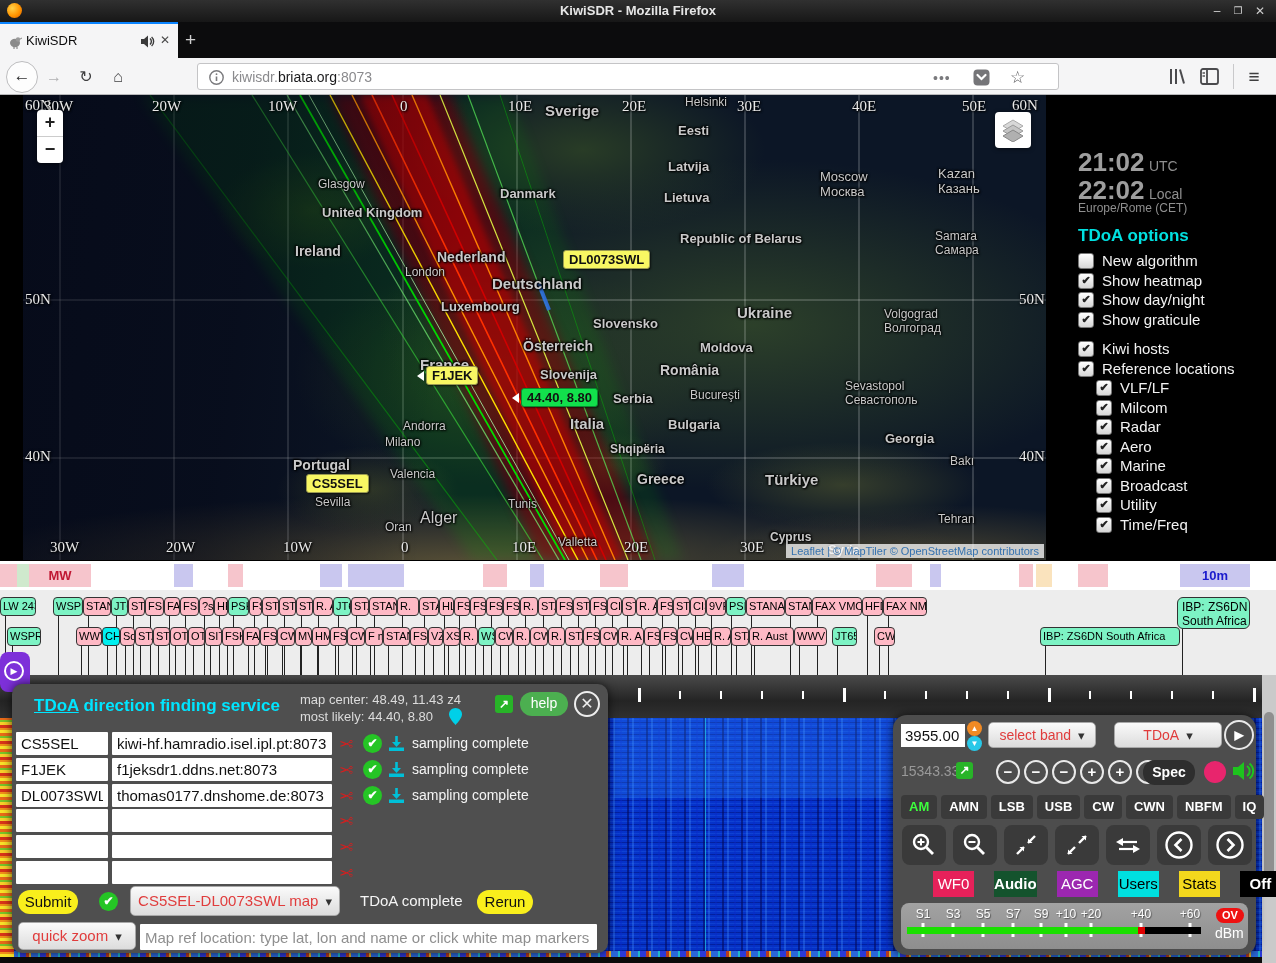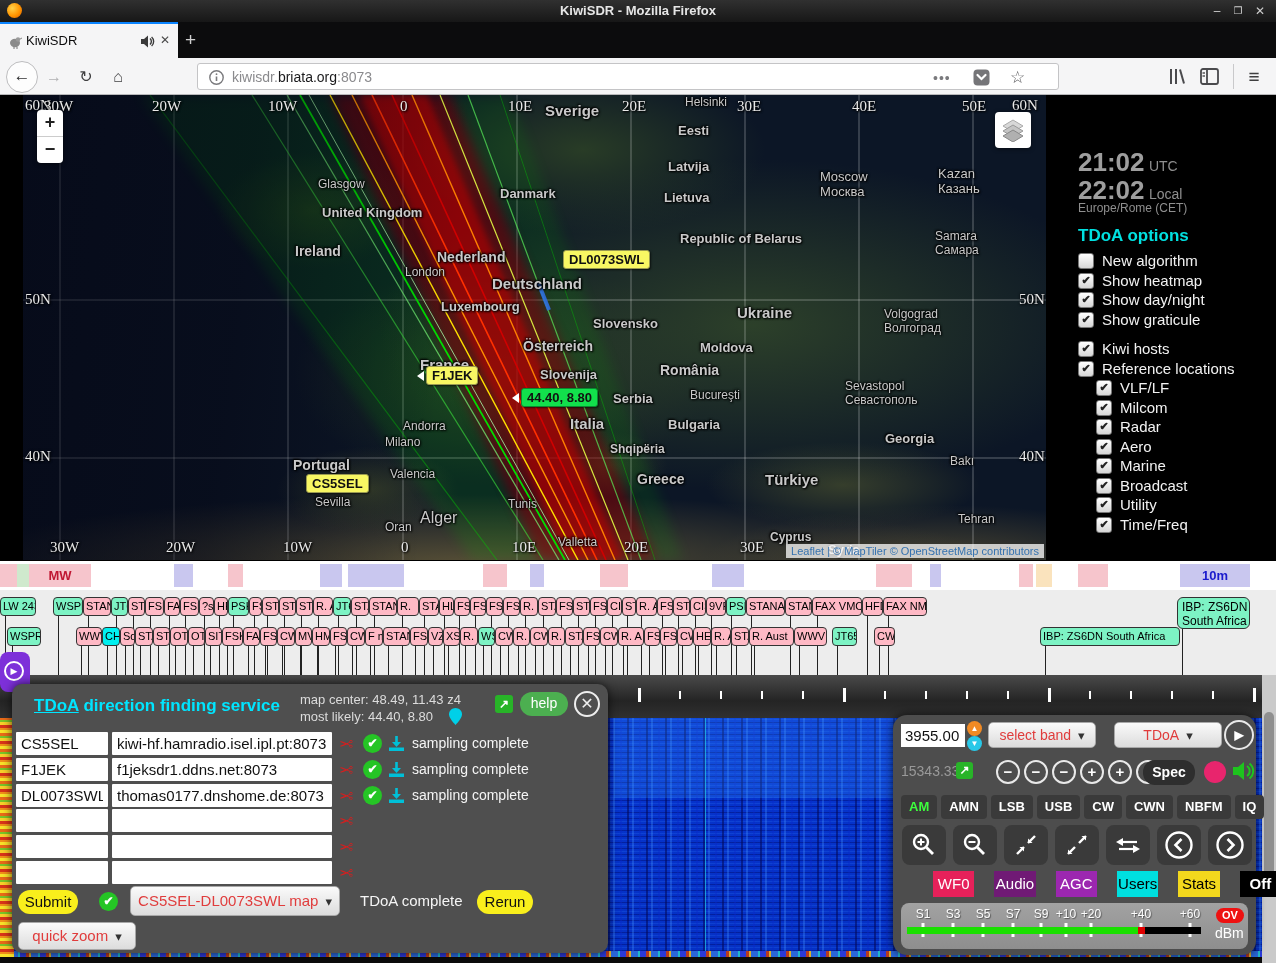--- a/index.html
+++ b/index.html
@@ -308,21 +308,21 @@
       <div class="abs place" style="left: 861px; top: 213px; font-size: 12px; font-weight: normal;">Volgograd<br>Волгоград</div>
       <div class="abs place" style="left: 912px; top: 135px; font-size: 12px; font-weight: normal;">Samara<br>Самара</div>
       <div class="abs place" style="left: 645px; top: 323px; font-size: 13px; font-weight: bold;">Bulgaria</div>
       <div class="abs place" style="left: 547px; top: 320px; font-size: 15px; font-weight: bold;">Italia</div>
       <div class="abs place" style="left: 362px; top: 341px; font-size: 12px; font-weight: normal;">Milano</div>
       <div class="abs place" style="left: 587px; top: 348px; font-size: 12px; font-weight: bold;">Shqipëria</div>
       <div class="abs place" style="left: 614px; top: 376px; font-size: 14px; font-weight: bold;">Greece</div>
       <div class="abs place" style="left: 862px; top: 337px; font-size: 13px; font-weight: bold;">Georgia</div>
       <div class="abs place" style="left: 742px; top: 376px; font-size: 15px; font-weight: bold;">Türkiye</div>
       <div class="abs place" style="left: 927px; top: 360px; font-size: 12px; font-weight: normal;">Bakı</div>
-      <div class="abs place" style="left: 935px; top: 418px; font-size: 12px; font-weight: normal;">Tehran</div>
+      <div class="abs place" style="left: 915px; top: 418px; font-size: 12px; font-weight: normal;">Tehran</div>
       <div class="abs place" style="left: 270px; top: 362px; font-size: 14px; font-weight: bold;">Portugal</div>
       <div class="abs place" style="left: 380px; top: 325px; font-size: 12px; font-weight: normal;">Andorra</div>
       <div class="abs place" style="left: 367px; top: 373px; font-size: 12px; font-weight: normal; text-align: center;">Valencia</div>
       <div class="abs place" style="left: 292px; top: 401px; font-size: 12px; font-weight: normal;">Sevilla</div>
       <div class="abs place" style="left: 397px; top: 414px; font-size: 16px; font-weight: normal;">Alger</div>
       <div class="abs place" style="left: 485px; top: 403px; font-size: 12px; font-weight: normal;">Tunis</div>
       <div class="abs place" style="left: 362px; top: 426px; font-size: 12px; font-weight: normal;">Oran</div>
       <div class="abs place" style="left: 535px; top: 441px; font-size: 12px; font-weight: normal;">Valletta</div>
       <div class="abs place" style="left: 747px; top: 436px; font-size: 12px; font-weight: bold;">Cyprus</div>
       <div class="abs place" style="left: 805px; top: 448px; font-size: 13px; font-weight: bold;">Syria</div>
@@ -735,20 +735,21 @@
   <div class="abs ybtn" style="left:6px;top:206px;width:60px;height:24px;line-height:24px">Submit</div>
   <div class="abs okc" style="left:87px;top:208px">✔</div>
   <div class="abs dropd" style="left:118px;top:202px;width:210px;height:30px;text-align:center;line-height:28px">
     <span>CS5SEL-DL0073SWL map</span><span class="chev">▾</span>
   </div>
   <div class="abs" style="left:348px;top:208px;color:#f5f5f5;font-size:15px">TDoA complete</div>
   <div class="abs ybtn" style="left:465px;top:206px;width:56px;height:24px;line-height:24px">Rerun</div>
   <div class="abs dropd" style="left:6px;top:238px;width:118px;height:28px;text-align:center;line-height:26px">
     <span>quick zoom</span><span class="chev">▾</span>
   </div>
+  <input class="abs tdin" id="mapref" placeholder="Map ref location: type lat, lon and name or click white map markers" style="">
 </div>
 
 <div class="abs" id="rx">
   <input class="abs" id="freqin" value="3955.00" style="">
   <div class="abs nudge" style="left:74px;top:6px;background:#f08a24">▲</div>
   <div class="abs nudge" style="left:74px;top:21px;background:#28c8e8">▼</div>
   <div class="abs dropd" style="left:95px;top:7px;width:108px;height:26px;text-align:center;line-height:24px;font-size:14px">
     <span>select band</span><span class="chev">▾</span>
   </div>
   <div class="abs dropd" style="left:221px;top:7px;width:108px;height:26px;text-align:center;line-height:24px;font-size:14px">
@@ -830,21 +831,21 @@
     </div>
     <div class="zb">
       <svg width="30" height="30" viewBox="0 0 30 30">
           <circle cx="15" cy="15" r="12.5" fill="none" stroke="#fff" stroke-width="2.4"></circle>
           <polyline points="12.5,9 18.5,15 12.5,21" fill="none" stroke="#fff" stroke-width="2.6"></polyline>
         </svg>
     </div>
   </div>
   <div class="abs" id="ctabs">
       <div class="ctab" style="background: rgb(230, 33, 90); color: rgb(255, 255, 255); font-weight: normal;">WF0</div>
-      <div class="ctab" style="background: #701a75; color: rgb(255, 255, 255); font-weight: normal;">Audio</div>
+      <div class="ctab" style="background: #14532d; color: rgb(255, 255, 255); font-weight: bold;">Audio</div>
       <div class="ctab" style="background: rgb(156, 39, 176); color: rgb(255, 255, 255); font-weight: normal;">AGC</div>
       <div class="ctab" style="background: rgb(0, 224, 224); color: rgb(0, 0, 0); font-weight: normal;">Users</div>
       <div class="ctab" style="background: rgb(243, 216, 29); color: rgb(0, 0, 0); font-weight: normal;">Stats</div>
       <div class="ctab" style="background: rgb(0, 0, 0); color: rgb(255, 255, 255); font-weight: bold;">Off</div>
     </div>
   <div class="abs" id="smeter">
     <div id="smticks">
         <div class="smlab" style="left: 22px;">S1</div>
         <div class="smtick" style="left: 22px;"></div>
         <div class="smlab" style="left: 52px;">S3</div>

